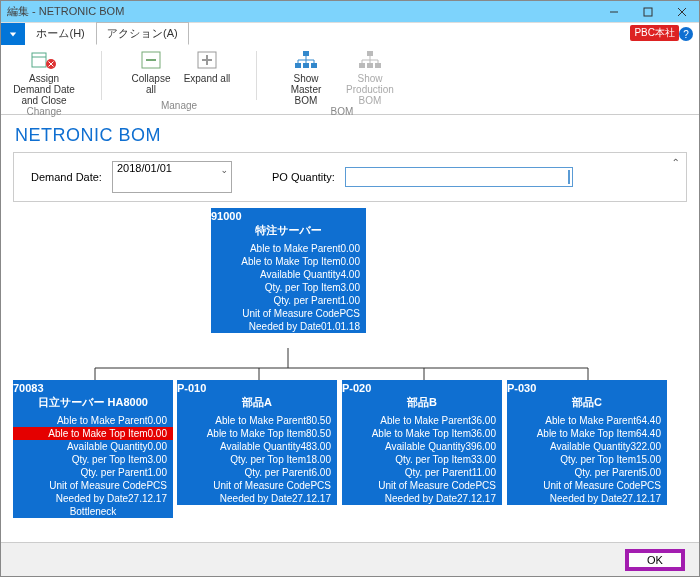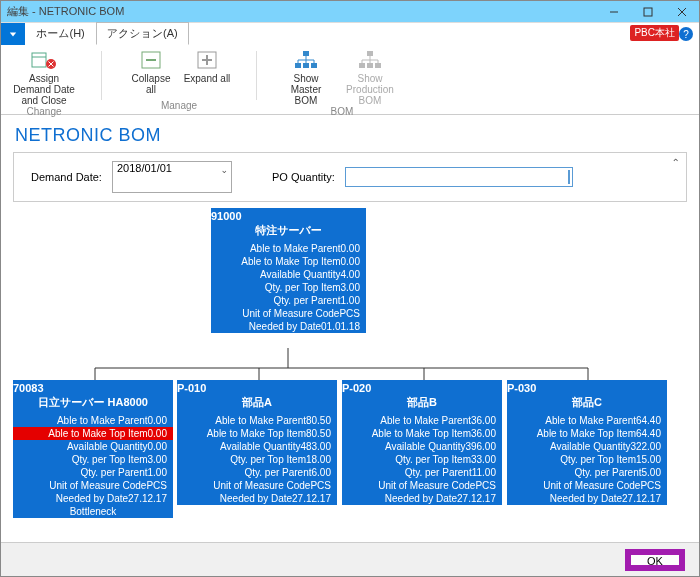--- a/index.html
+++ b/index.html
@@ -33,21 +33,21 @@
   .qtyinput::after { content: ""; position: absolute; right: 2px; top: 2px; width: 2px; height: 14px; background: #5a9bd5; }
   .canvas { position: relative; margin: 6px 12px 0 12px; height: 340px; }
   .node { position: absolute; background: #0f6fd1; color: #fff; font-size: 10px; }
   .node .hdr { text-align: left; font-weight: bold; padding: 2px 0 1px 0; font-size: 11px; }
   .node .sub { text-align: center; font-weight: bold; padding: 0 0 4px 0; font-size: 11px; }
   .row { display: flex; justify-content: flex-end; padding: 0 6px; line-height: 13px; }
   .row.highlight { background: #e40000; }
   .node .foot { text-align: center; padding: 1px 0; font-size: 10px; }
   svg.connectors { position: absolute; left: 0; top: 0; width: 100%; height: 100%; pointer-events: none; }
   .footer { position: absolute; left: 0; right: 0; bottom: 0; height: 34px; background: #f0f0f0; border-top: 1px solid #ccc; display: flex; align-items: center; justify-content: flex-end; padding-right: 14px; }
-  .okbtn { width: 60px; height: 22px; border: 6px solid #a21caf; background: #fdfdfd; font-size: 11px; }
+  .okbtn { width: 60px; height: 22px; border: 4px solid #a21caf; background: #fdfdfd; font-size: 11px; }
   .ritem.wide { width: 66px; }
 </style>
 </head>
 <body>
 
 <div class="titlebar">
   <span>編集 - NETRONIC BOM</span>
   <div class="titlebar-buttons">
     <div class="tb-btn">
         <svg viewBox="0 0 10 10">

